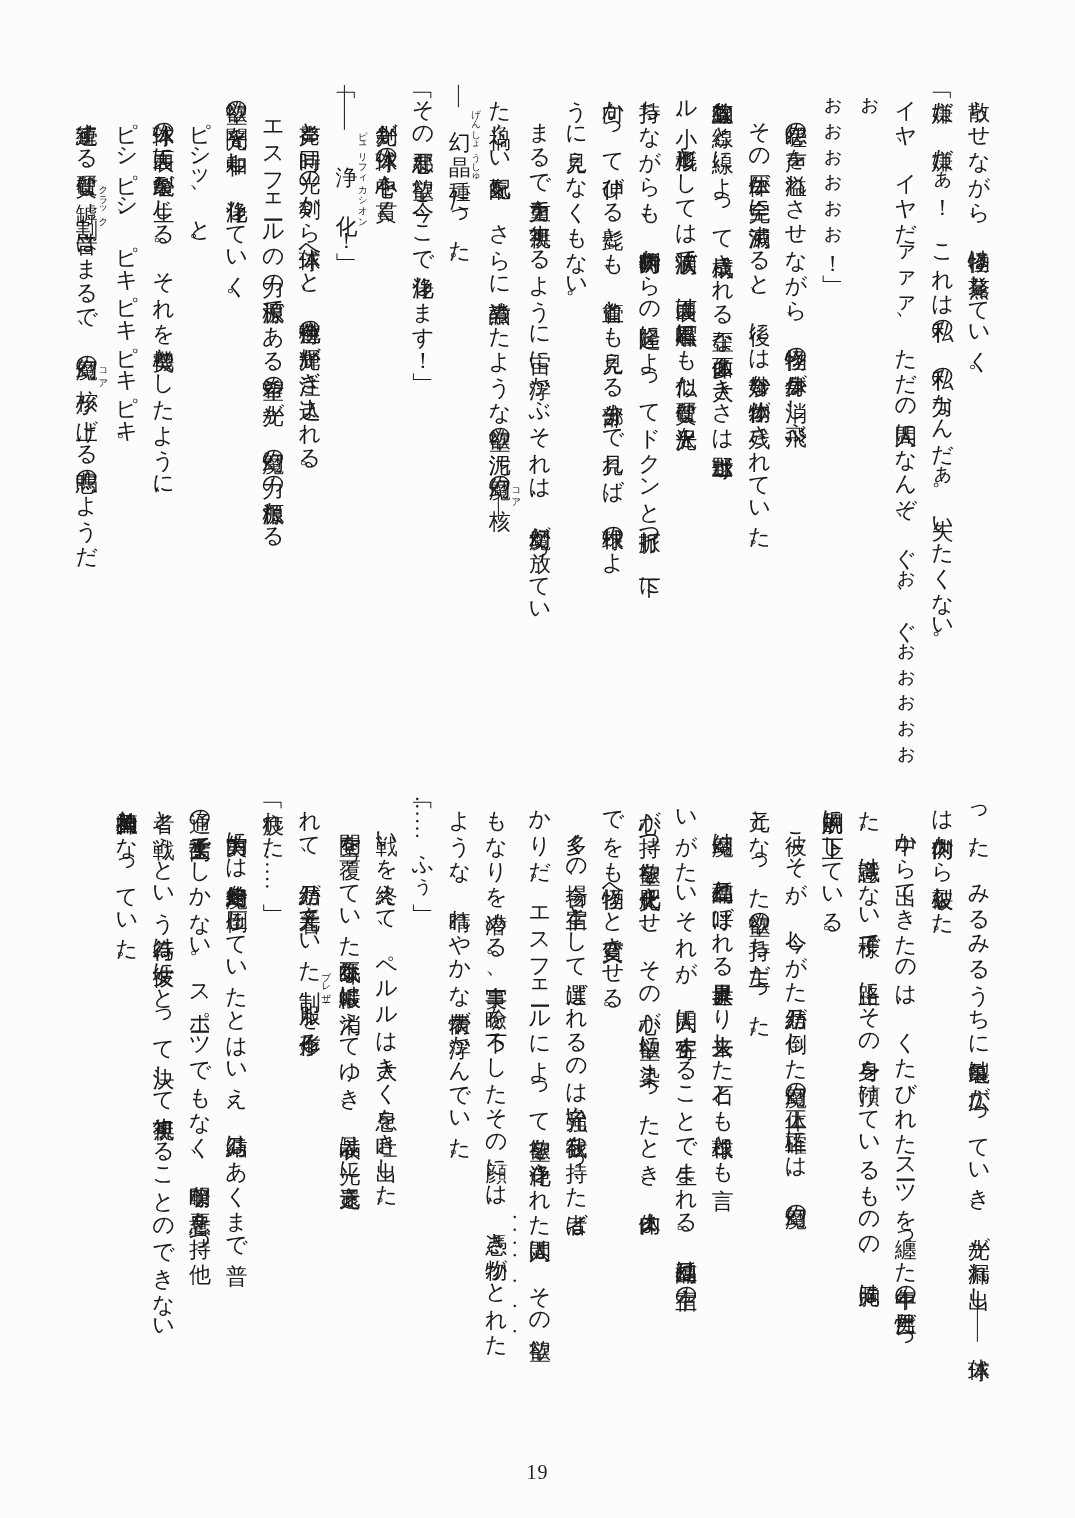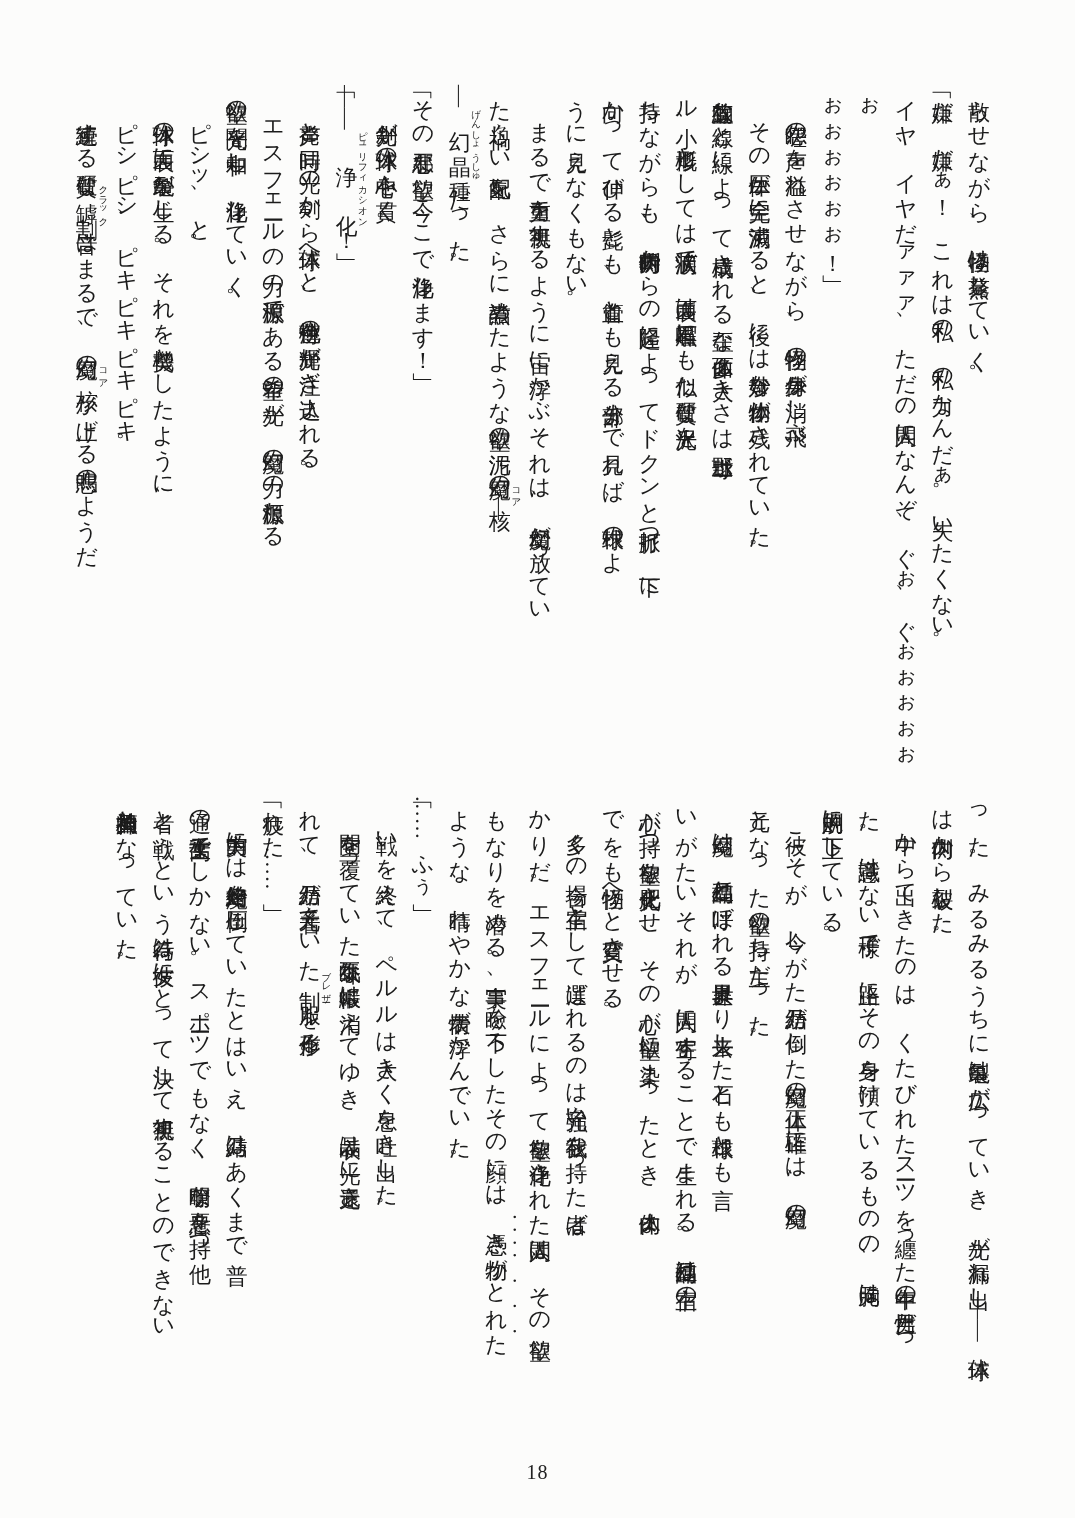--- a/index.html
+++ b/index.html
@@ -105,14 +105,14 @@
       <p class="line"><span class="">「……ふぅ」</span></p>
       <p class="line indent"><span class="">戦いを終えて、ペルルは大きく息を吐き出した。</span></p>
       <p class="line indent"><span class="">空間を覆っていた不気味な緞帳は消えてゆき、晶衣は光に還元さ</span></p>
       <p class="line"><span class="">れて、結乃が元々着ていた</span><ruby>制服<rt>ブレザー</rt></ruby><span class="">を形作る。</span></p>
       <p class="line"><span class="">「疲れた……」</span></p>
       <p class="line indent"><span class="">実力的には終始幻魔を圧倒していたとはいえ、結乃はあくまで普</span></p>
       <p class="line"><span class="">通の女子高生でしかない。スポーツでもなく、明瞭な悪意を持つ他</span></p>
       <p class="line"><span class="">者と戦うという行為は彼女にとって決して無視することのできない</span></p>
       <p class="line"><span class="">精神的負担となっていた。</span></p>
     </div>
-  <div class="page-number">18</div>
+  <div class="page-number">19</div>
 </div>
 
 </body></html>

